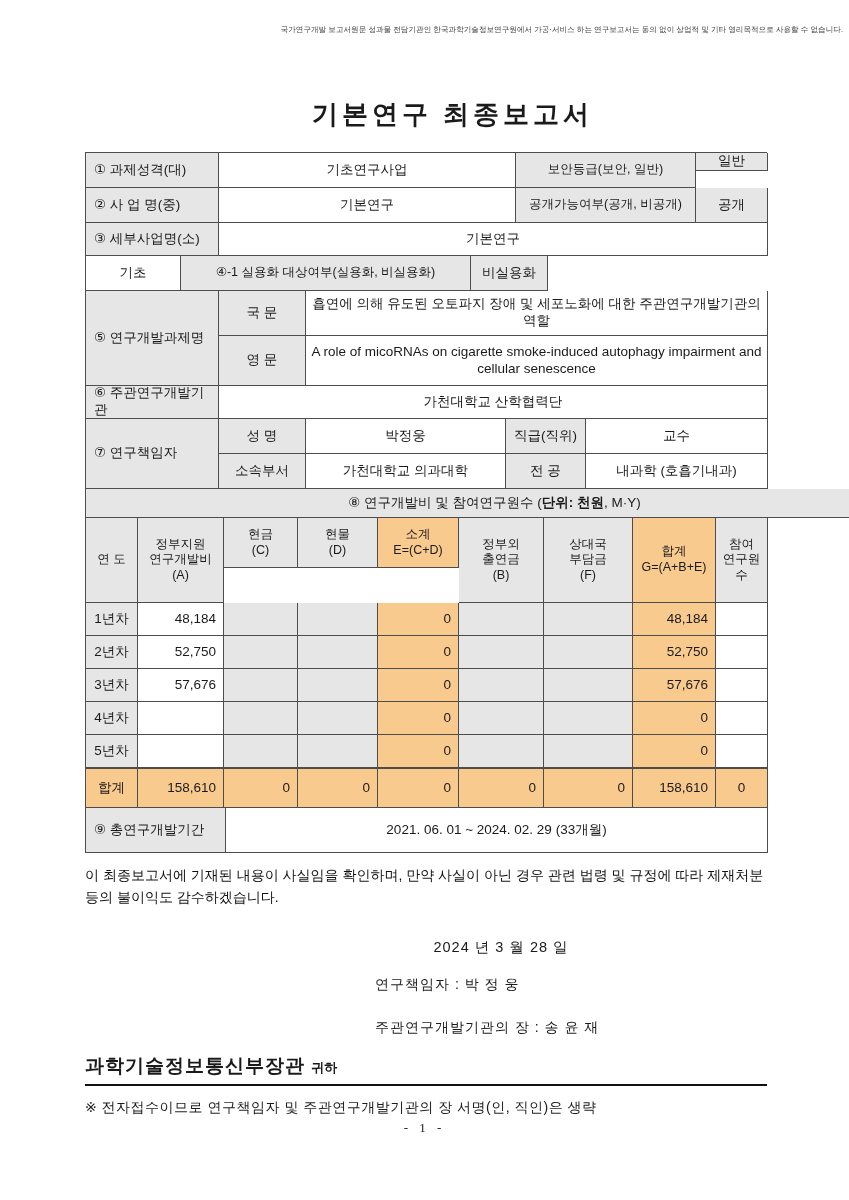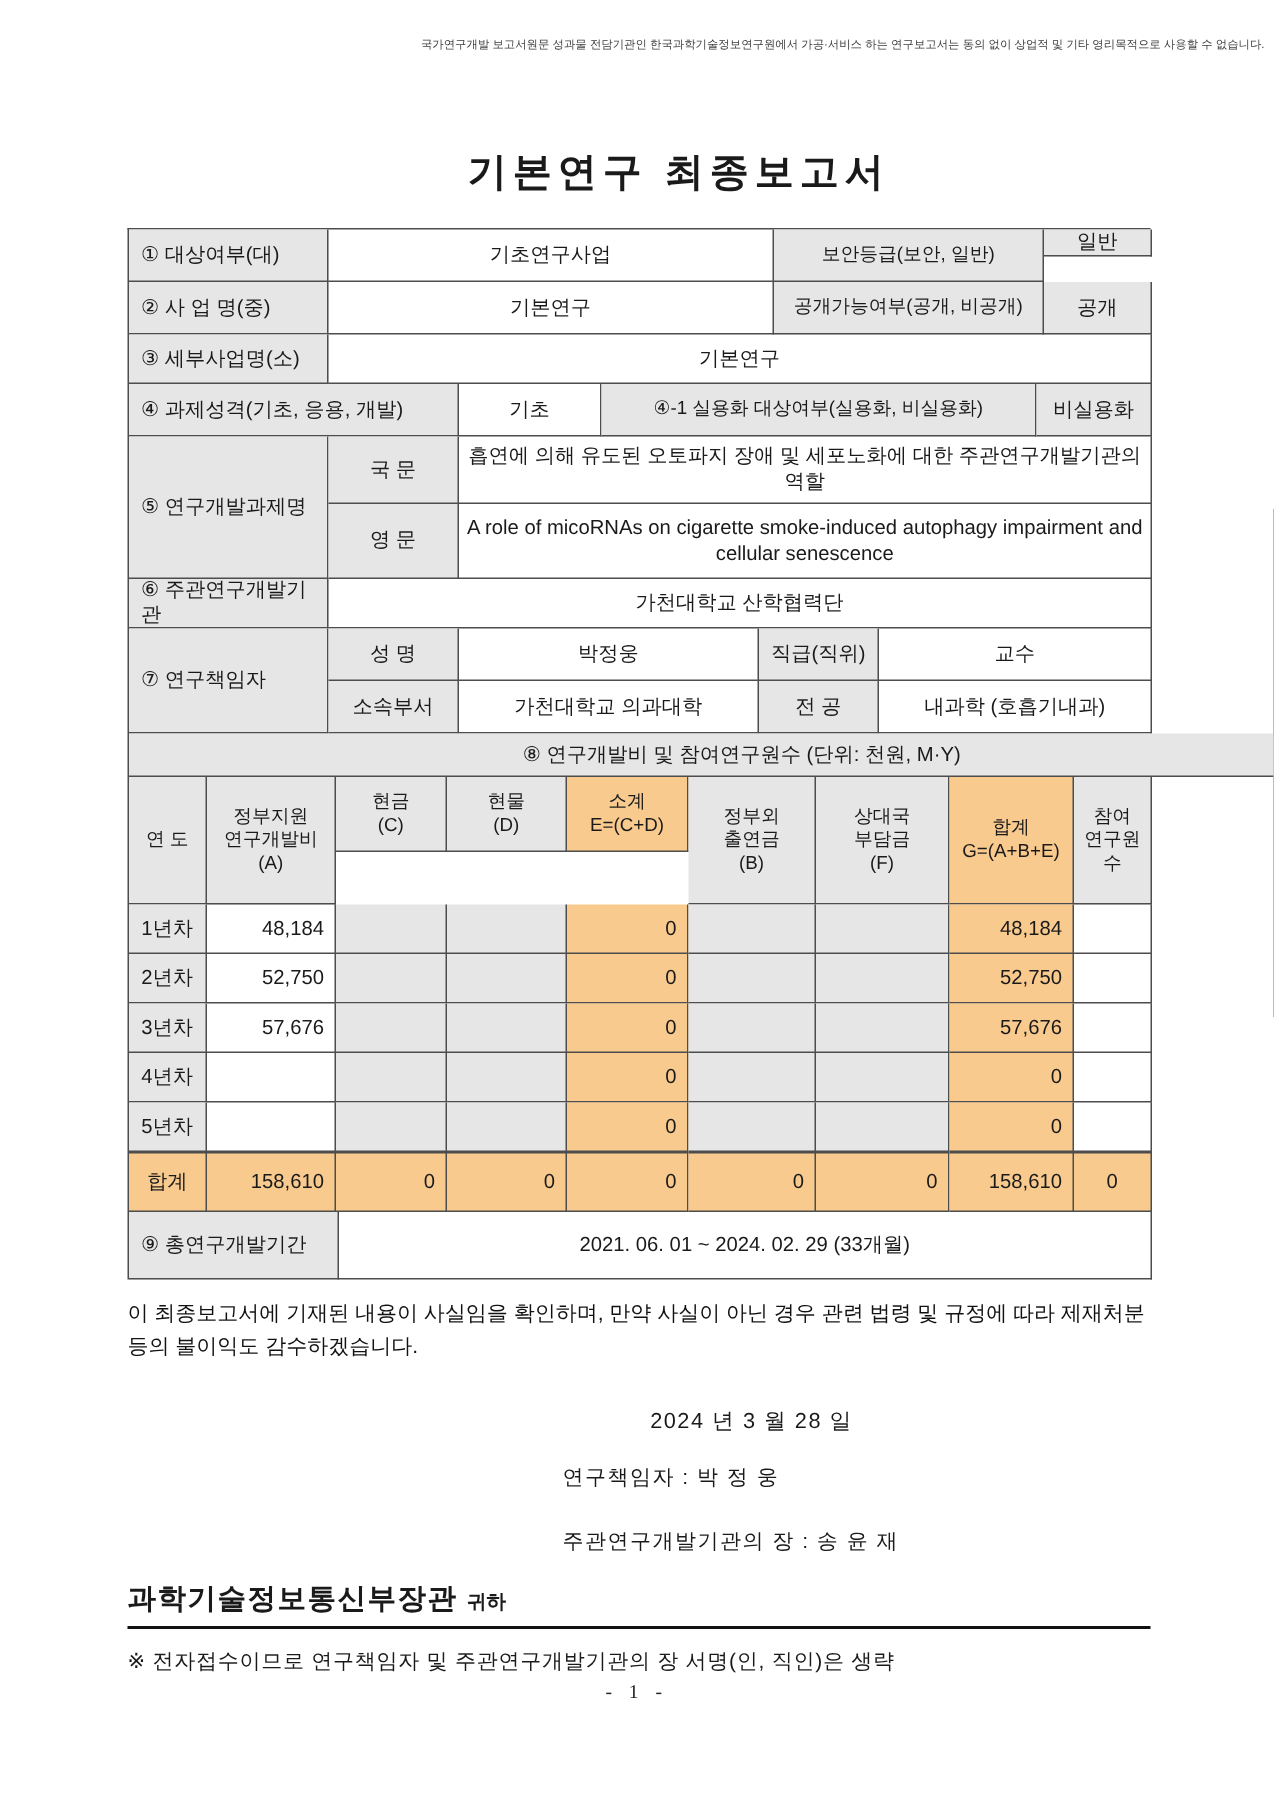--- a/index.html
+++ b/index.html
@@ -68,40 +68,39 @@
 
   <div class="disclaimer">국가연구개발 보고서원문 성과물 전담기관인 한국과학기술정보연구원에서 가공·서비스 하는 연구보고서는 동의 없이 상업적 및 기타 영리목적으로 사용할 수 없습니다.</div>
 
   <div class="doc-title">기본연구 최종보고서</div>
 
   <div class="content">
 
     <div class="grid">
 
       <div class="row">
-        <div class="c gray lab" style="width:133px;height:35px">① 대상여부(대)</div>
+        <div class="c gray lab" style="width:133px;height:35px">① 과제성격(대)</div>
         <div class="c" style="width:297px;height:35px">기초연구사업</div>
         <div class="c gray small" style="width:180px;height:35px">보안등급(보안, 일반)</div>
         <div class="c gray" style="width:72px;height:18px">일반</div>
       </div>
 
       <div class="row">
         <div class="c gray lab" style="width:133px;height:35px">② 사 업 명(중)</div>
         <div class="c" style="width:297px;height:35px">기본연구</div>
         <div class="c gray small" style="width:180px;height:35px">공개가능여부(공개, 비공개)</div>
         <div class="c gray" style="width:72px;height:35px">공개</div>
       </div>
 
       <div class="row">
         <div class="c gray lab" style="width:133px;height:33px">③ 세부사업명(소)</div>
         <div class="c" style="width:549px;height:33px">기본연구</div>
       </div>
 
       <div class="row">
-        <div class="c gray lab" style="width:220px;height:35px">④ 과제성격(기초, 응용, 개발)</div>
         <div class="c" style="width:95px;height:35px">기초</div>
         <div class="c gray small" style="width:290px;height:35px">④-1 실용화 대상여부(실용화, 비실용화)</div>
         <div class="c gray" style="width:77px;height:35px">비실용화</div>
       </div>
 
       <div class="row">
         <div class="c gray lab" style="width:133px;height:95px">⑤ 연구개발과제명</div>
         <div class="col">
           <div class="row">
             <div class="c gray" style="width:87px;height:45px">국 문</div>
@@ -133,21 +132,21 @@
             <div class="c" style="width:200px;height:35px">가천대학교 의과대학</div>
             <div class="c gray" style="width:80px;height:35px">전 공</div>
             <div class="c" style="width:182px;height:35px">내과학 (호흡기내과)</div>
           </div>
         </div>
       </div>
 
       <div class="row">
         <div class="c gray" style="width:818px;height:29px">
           <span>⑧ 연구개발비 및 참여연구원수 (</span>
-            <span style="font-weight:normal">단위: 천원</span>
+            <span style="font-weight:bold">단위: 천원</span>
             <span>, M·Y)</span>
         </div>
       </div>
 
       <div class="row">
         <div class="c gray pre" style="width:52px;height:85px">연 도</div>
         <div class="c gray pre" style="width:86px;height:85px">정부지원
 연구개발비
 (A)</div>
         <div class="col">

